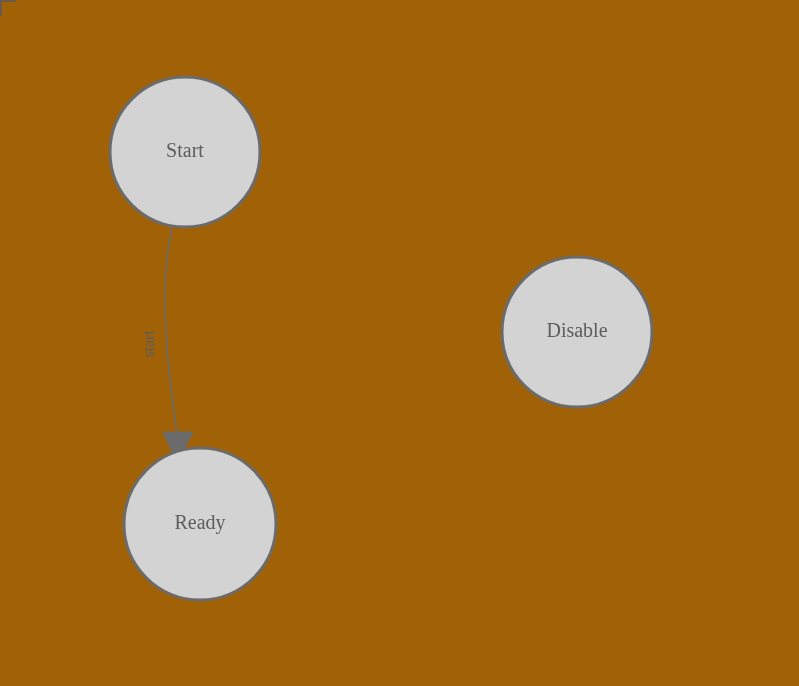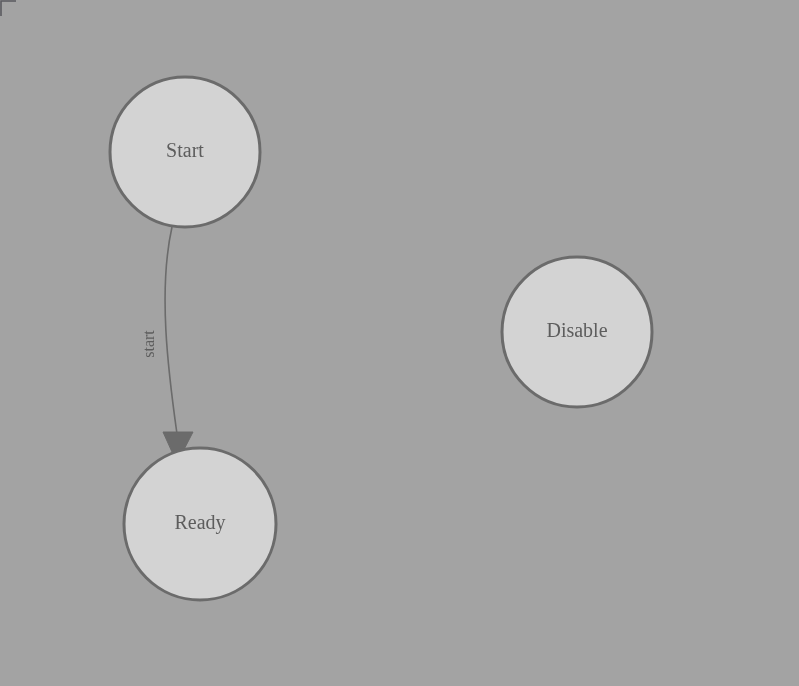--- a/index.html
+++ b/index.html
@@ -11,21 +11,21 @@
   body {
     width: 799px;
     height: 686px;
     overflow: hidden;
     font-family: "Liberation Serif", serif;
   }
   #canvas {
     position: relative;
     width: 799px;
     height: 686px;
-    background: #a3a3a3;
+    background: #a16207;
   }
   #diagram-svg {
     position: absolute;
     left: 0;
     top: 0;
     width: 799px;
     height: 686px;
   }
   .node-circle {
     fill: #d3d3d3;

